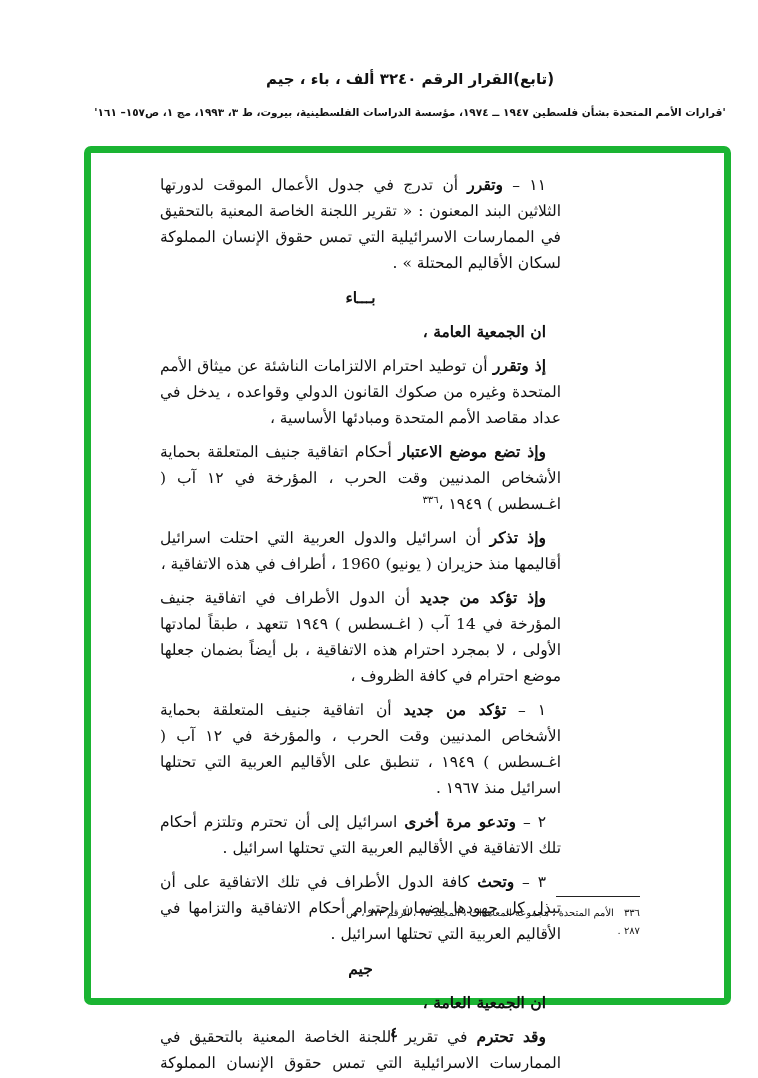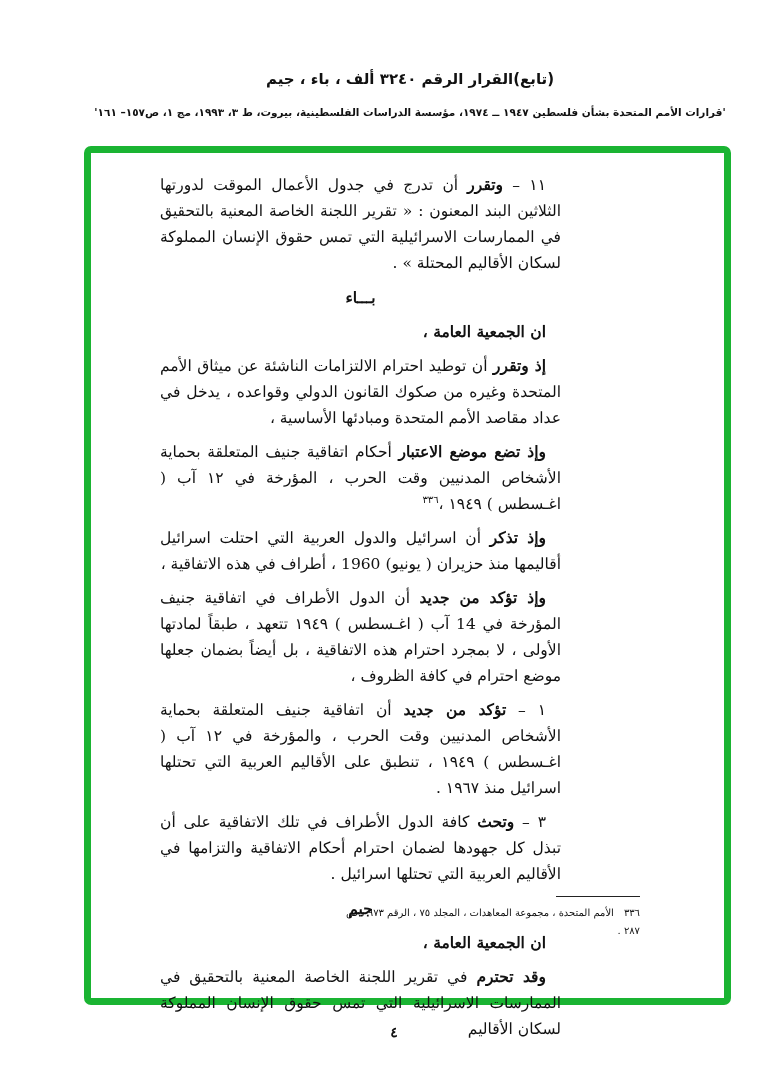--- a/index.html
+++ b/index.html
@@ -116,20 +116,21 @@
     <p class="para"><b>إذ وتقرر</b><span> أن توطيد احترام الالتزامات الناشئة عن ميثاق الأمم المتحدة وغيره من صكوك القانون الدولي وقواعده ، يدخل في عداد مقاصد الأمم المتحدة ومبادئها الأساسية ،</span></p>
 
     <p class="para"><b>وإذ تضع موضع الاعتبار</b><span> أحكام اتفاقية جنيف المتعلقة بحماية الأشخاص المدنيين وقت الحرب ، المؤرخة في ١٢ آب ( اغـسطس ) ١٩٤٩ ،</span><sup>٣٣٦</sup></p>
 
     <p class="para"><b>وإذ تذكر</b><span> أن اسرائيل والدول العربية التي احتلت اسرائيل أقاليمها منذ حزيران ( يونيو) 1960 ، أطراف في هذه الاتفاقية ،</span></p>
 
     <p class="para"><b>وإذ تؤكد من جديد</b><span> أن الدول الأطراف في اتفاقية جنيف المؤرخة في 14 آب ( اغـسطس ) ١٩٤٩ تتعهد ، طبقاً لمادتها الأولى ، لا بمجرد احترام هذه الاتفاقية ، بل أيضاً بضمان جعلها موضع احترام في كافة الظروف ،</span></p>
 
     <p class="para"><span>١ – </span><b>تؤكد من جديد</b><span> أن اتفاقية جنيف المتعلقة بحماية الأشخاص المدنيين وقت الحرب ، والمؤرخة في ١٢ آب ( اغـسطس ) ١٩٤٩ ، تنطبق على الأقاليم العربية التي تحتلها اسرائيل منذ ١٩٦٧ .</span></p>
 
+    <p class="para"><span>٢ – </span><b>وتدعو مرة أخرى</b><span> اسرائيل إلى أن تحترم وتلتزم أحكام تلك الاتفاقية في الأقاليم العربية التي تحتلها اسرائيل .</span></p>
 
     <p class="para"><span>٣ – </span><b>وتحث</b><span> كافة الدول الأطراف في تلك الاتفاقية على أن تبذل كل جهودها لضمان احترام أحكام الاتفاقية والتزامها في الأقاليم العربية التي تحتلها اسرائيل .</span></p>
 
     <div class="section-heading">جيم</div>
 
     <p class="para"><b>ان الجمعية العامة ،</b><span></span></p>
 
     <p class="para"><b>وقد تحترم</b><span> في تقرير اللجنة الخاصة المعنية بالتحقيق في الممارسات الاسرائيلية التي تمس حقوق الإنسان المملوكة لسكان الأقاليم</span></p>
 
   </div>

